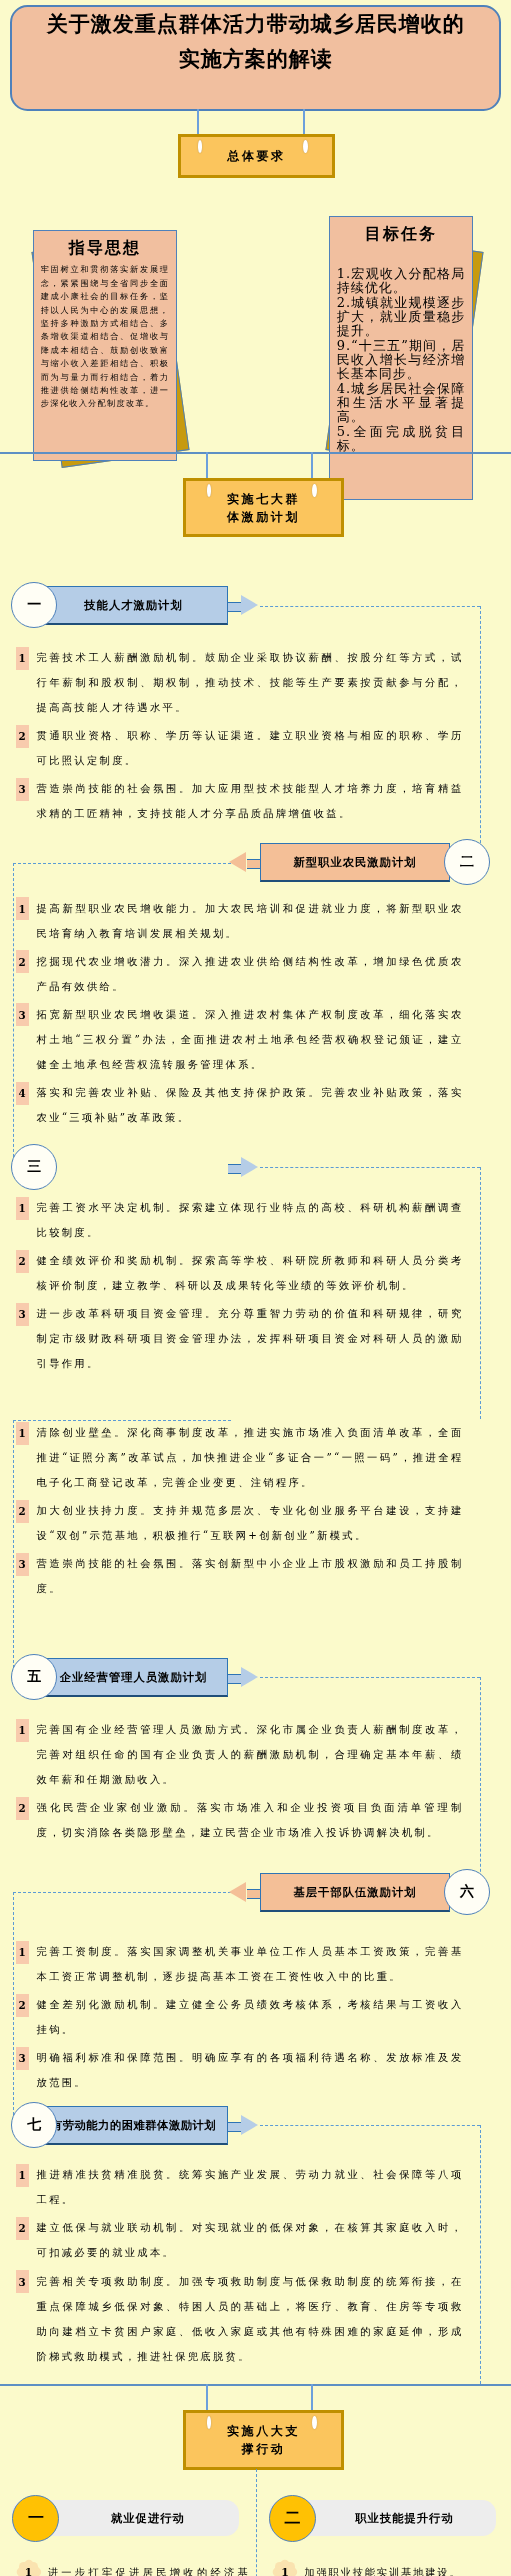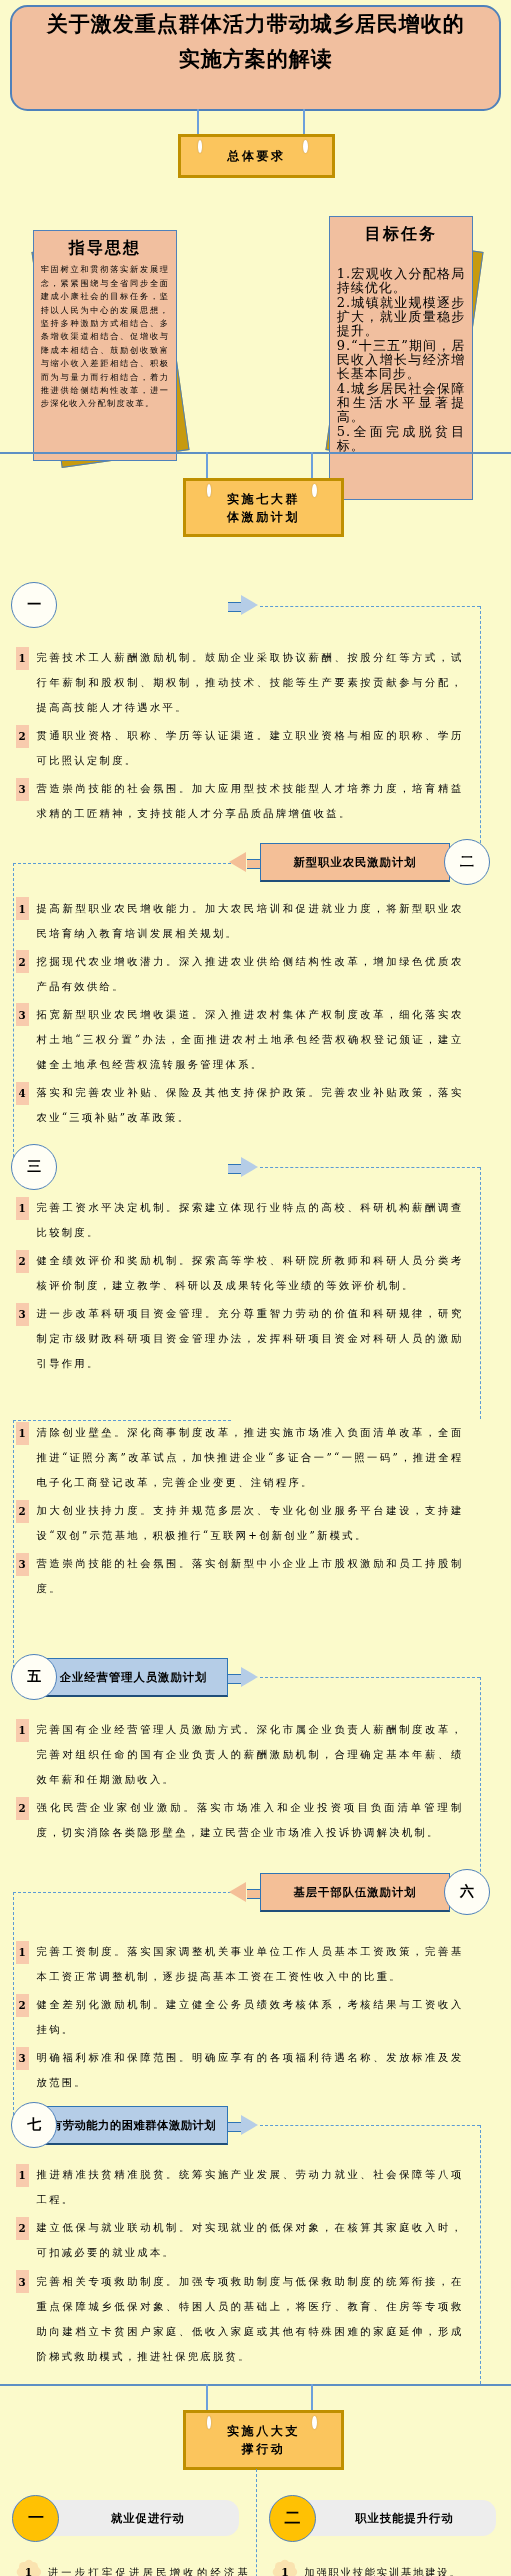--- a/index.html
+++ b/index.html
@@ -122,20 +122,23 @@
   <div class="railv" style="left:13.4px;top:1420px;height:258px;"></div>
   <div class="railh" style="left:260px;top:1677px;width:220px;"></div>
   <div class="railv" style="left:480px;top:1677px;height:215px;"></div>
   <div class="railh" style="left:13.4px;top:1892px;width:218px;"></div>
   <div class="railv" style="left:13.4px;top:1892px;height:233px;"></div>
   <div class="railh" style="left:260px;top:2125px;width:220px;"></div>
   <div class="railv" style="left:480px;top:2125px;height:259px;"></div>
 
   <div class="section" style="top:582px;">
     <div class="banner">
+      <div class="b-rect blue" style="left:39px;width:189px;">
+          <span class="b-title">技能人才激励计划</span>
+        </div>
       <div class="arrow-r">
           <span class="stub"></span>
           <span class="tri"></span>
         </div>
       <div class="b-circle" style="left:11.3px;">一</div>
     </div>
     <div class="plan-items" style="margin-top:16px;">
       <div class="pitem">
           <div class="pbadge">1</div>
           <div class="ptext">完善技术工人薪酬激励机制。鼓励企业采取协议薪酬、按股分红等方式，试行年薪制和股权制、期权制，推动技术、技能等生产要素按贡献参与分配，提高高技能人才待遇水平。</div>

